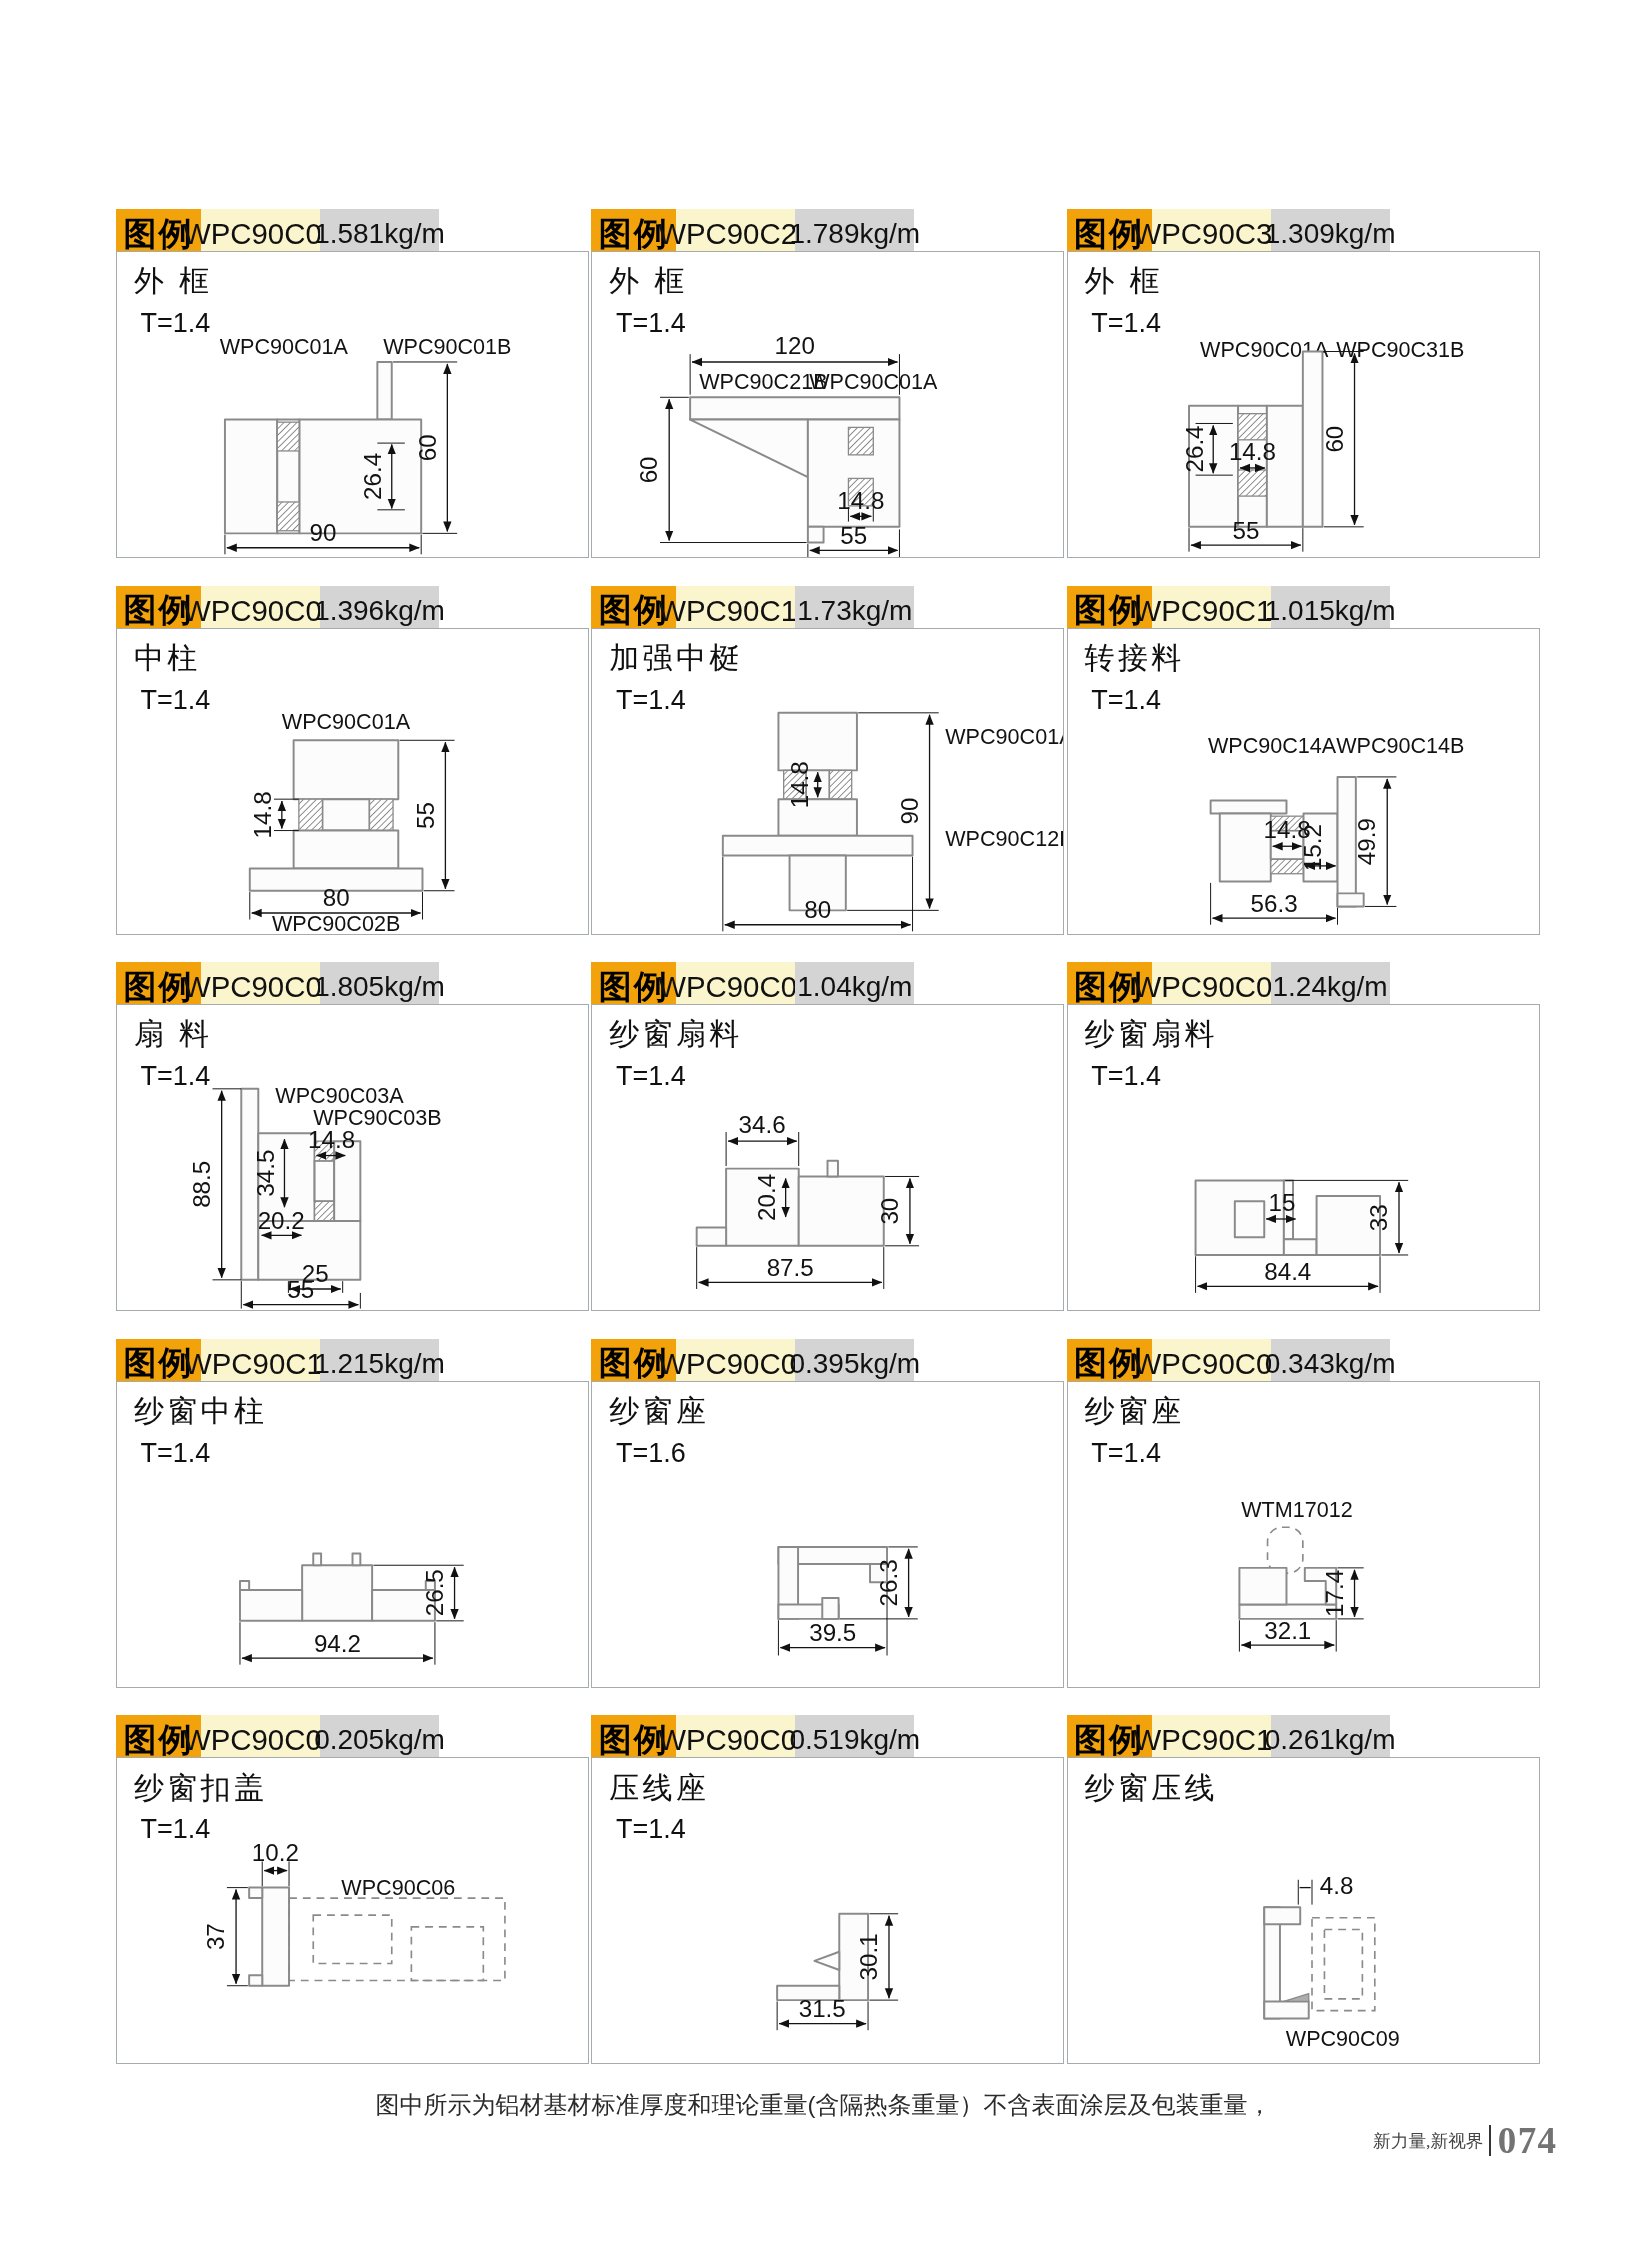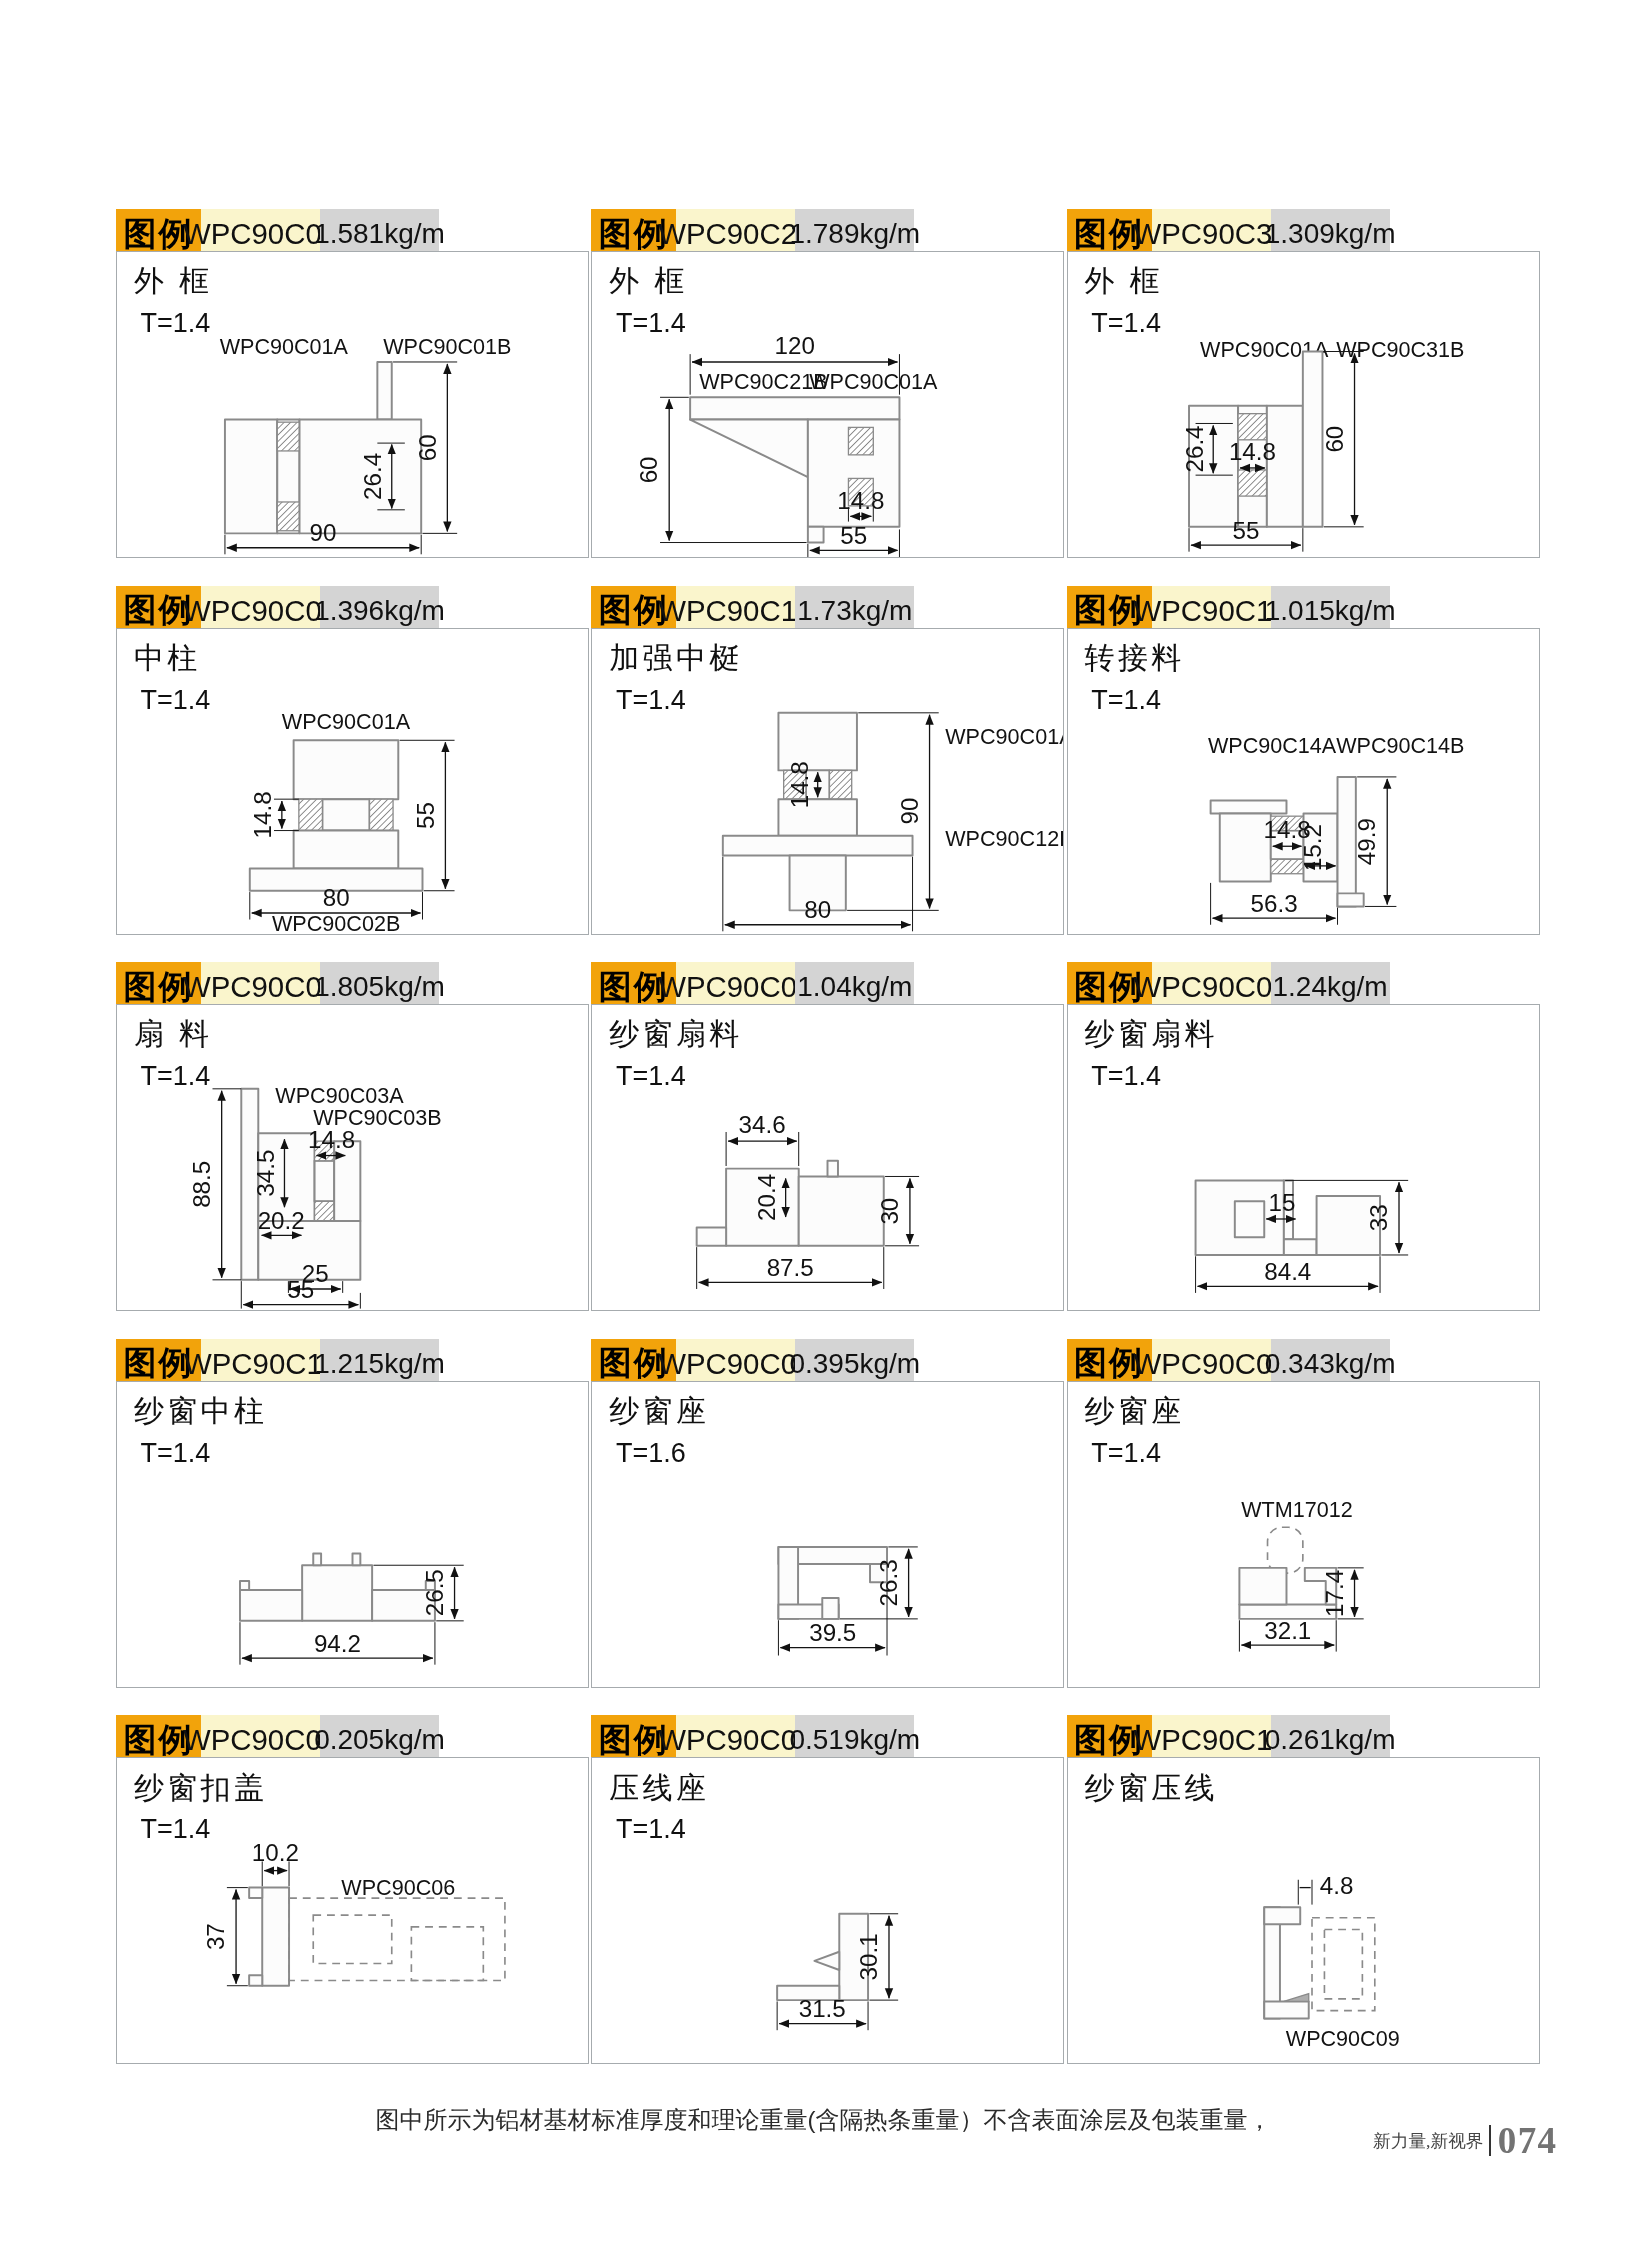--- a/index.html
+++ b/index.html
@@ -23,21 +23,21 @@
   svg.draw{position:absolute;left:0;top:0;width:471px;height:305px;}
   svg text{font-family:"Liberation Sans",sans-serif;fill:#121212;}
   .lbl{font-size:33px;}
   .dt{font-size:37px;}
   .prof{fill:#FCFCFC;stroke:#8A8A8A;stroke-width:3;stroke-linejoin:round;}
   .hat{stroke:#8A8A8A;stroke-width:2;}
   .dl{stroke:#141414;stroke-width:2;fill:none;}
   .xl{stroke:#141414;stroke-width:1.5;}
   .dsh{fill:none;stroke:#8A8A8A;stroke-width:2.5;stroke-dasharray:12 9;}
   .foot-note{position:absolute;left:274px;top:2086px;width:1099px;text-align:center;
-             font-size:24px;line-height:38px;color:#2b2b2b;margin-top:15px;}
+             font-size:24px;line-height:38px;color:#2b2b2b;}
   .page-mark{position:absolute;left:1373px;top:2119px;display:flex;align-items:center;font-family:Liberation Serif, serif;}
   .brand{font-size:17.7px;color:#444;}
   .pm-bar{width:2.6px;height:31px;background:#333;margin:0 6.5px 0 5.2px;}
   .pm-num{font-size:37px;font-weight:bold;color:#737373;letter-spacing:1.3px;}
 </style>
 </head>
 <body>
 
 <div class="page">
 <div class="grid">

